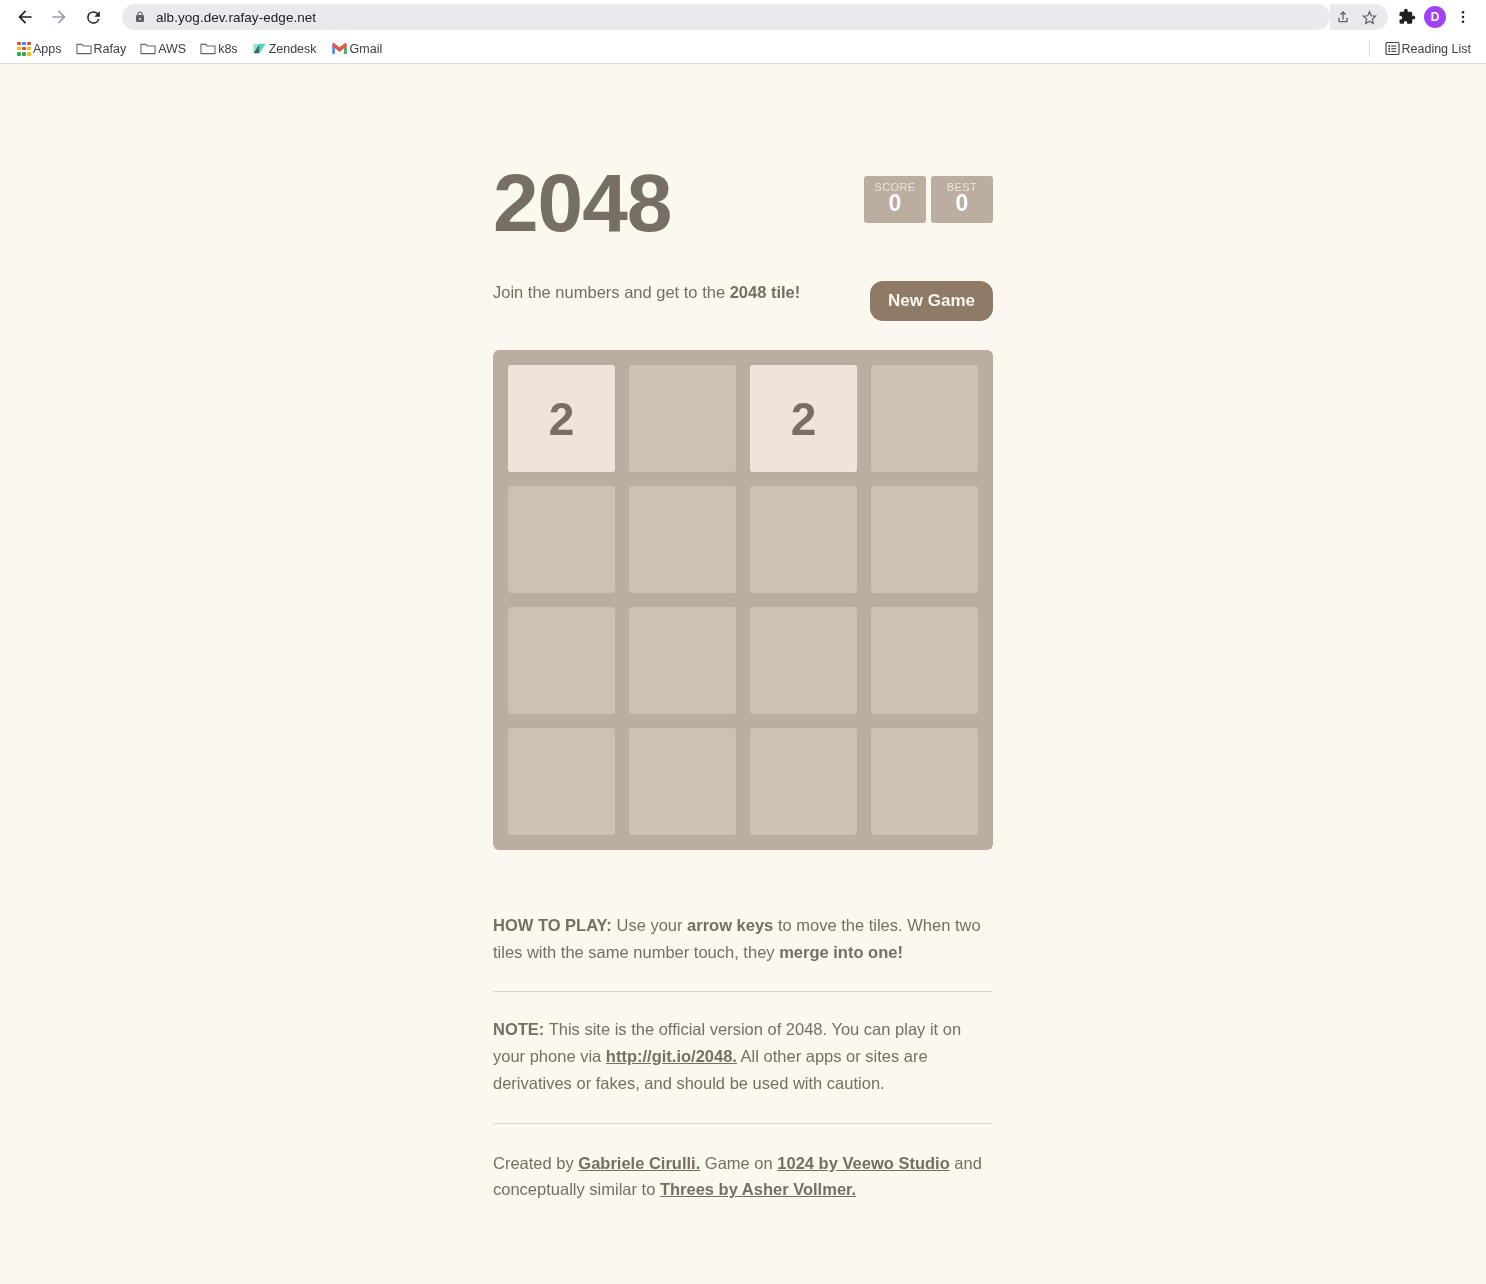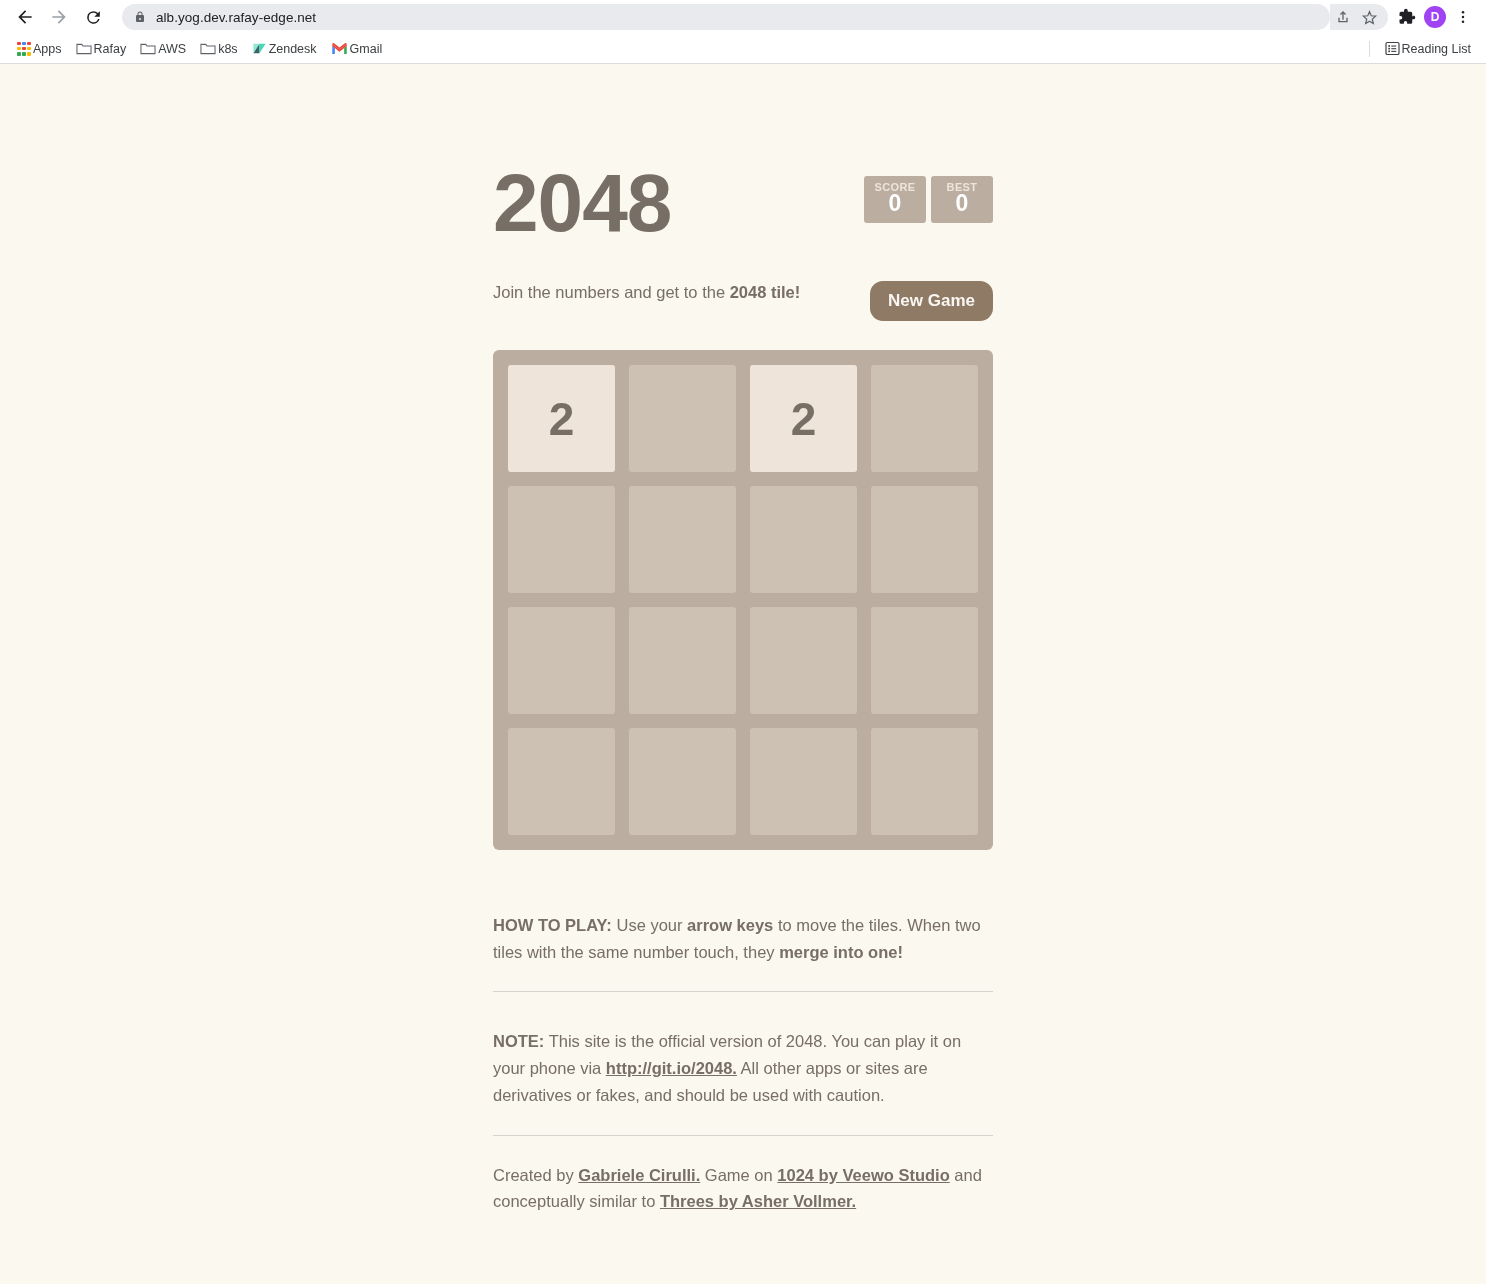--- a/index.html
+++ b/index.html
@@ -182,21 +182,21 @@
     font-size: 23px;
     line-height: 1;
   }
   .score-label {
     position: absolute;
     top: 6px;
     left: 0;
     width: 100%;
     font-size: 11px;
     color: #eee4da;
-    font-weight: bold;
+    font-weight: normal;
     letter-spacing: 0.4px;
     text-transform: uppercase;
   }
 
   .above-game {
     display: flex;
     align-items: center;
     justify-content: space-between;
     margin-top: 10px;
     height: 42px;
@@ -267,21 +267,21 @@
   .tile.empty { background: transparent; }
   .tile.v2 { background: #eee4da; color: #776e65; }
 
   
   .game-explanation, .note-block, .credits-block {
     font-size: 16.5px;
     color: #776e65;
     line-height: 1.62;
   }
   .game-explanation { margin-top: 62px; }
-  .note-block { margin-top: 36px; }
+  .note-block { margin-top: 24px; }
   .credits-block { margin-top: 26px; }
   .strong { font-weight: bold; }
   .hr {
     height: 1px;
     background: #d8d4d0;
     border: none;
     margin-top: 26px;
   }
   .link {
     color: #776e65;

